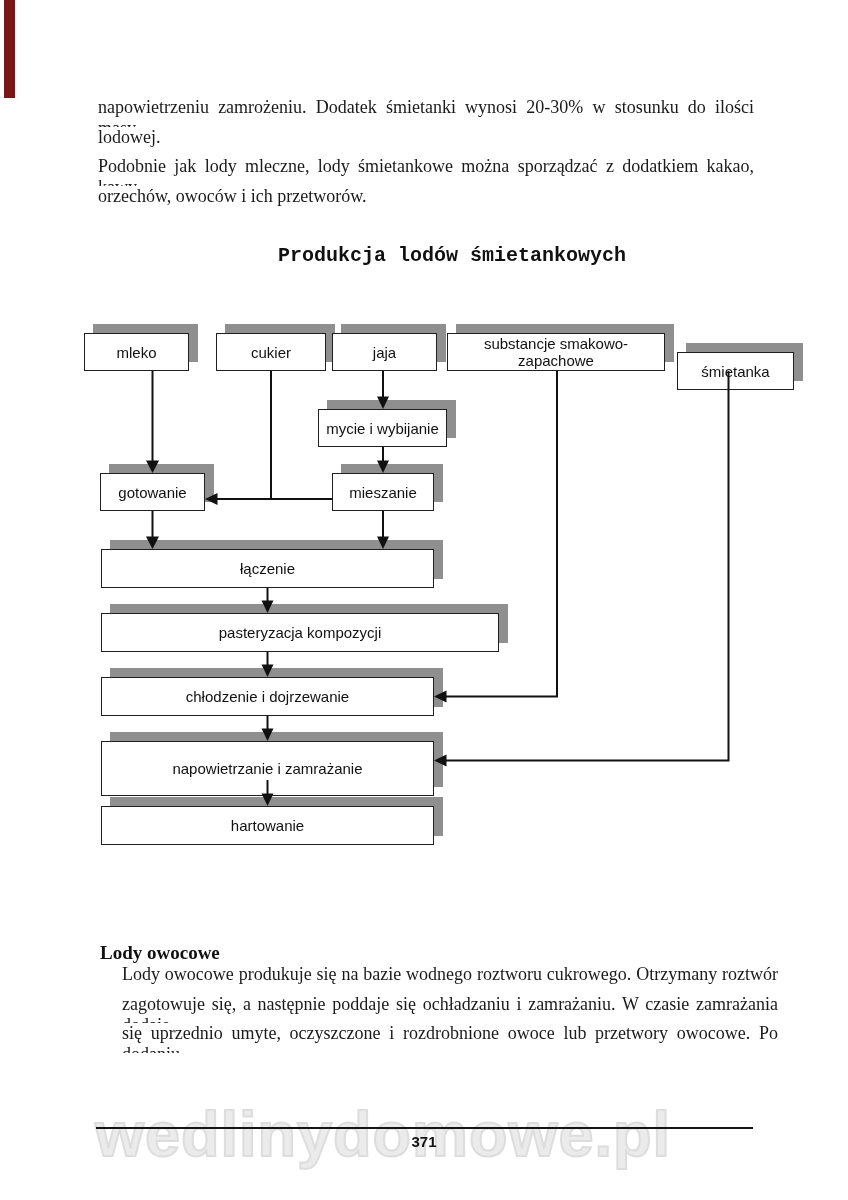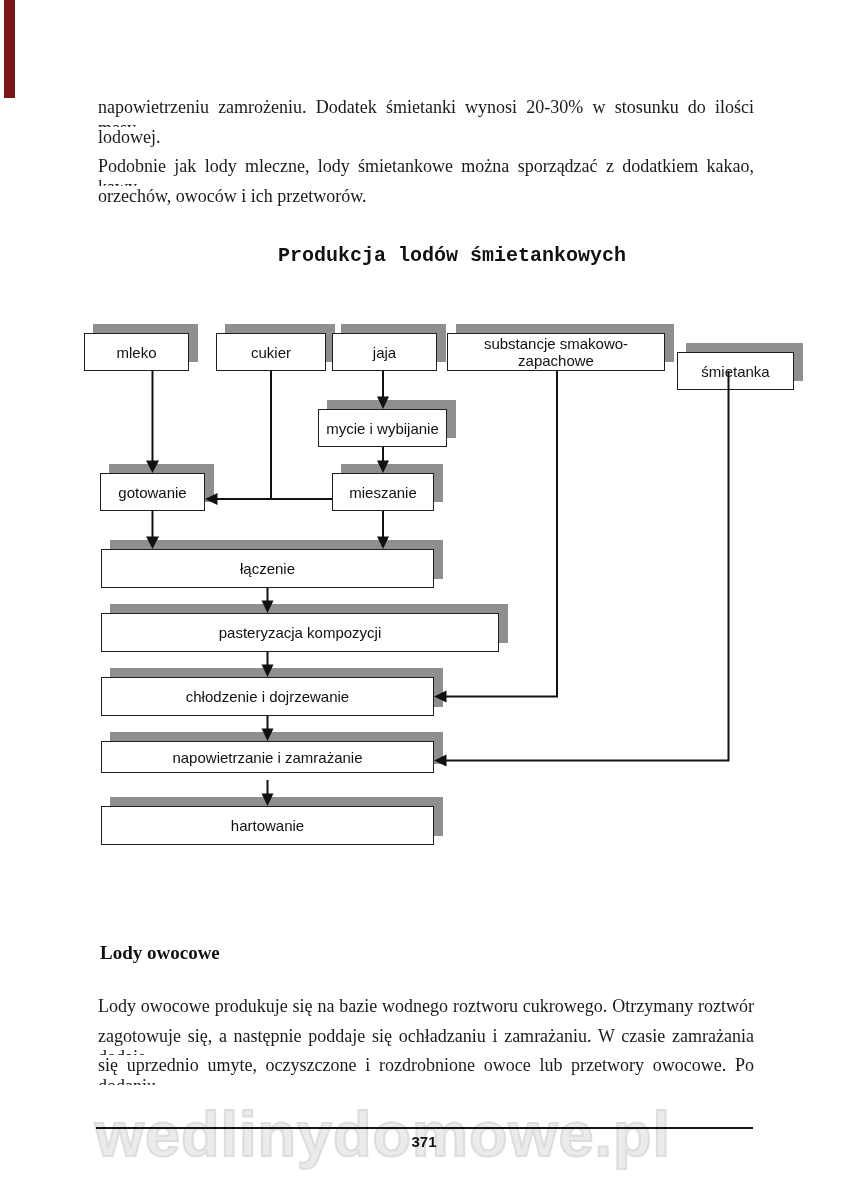--- a/index.html
+++ b/index.html
@@ -13,21 +13,21 @@
   
   .ribbon { position:absolute; left:4px; top:0; width:11px; height:98px;
             background:#7a1617; z-index:5; }
 
   
   .para { position:absolute; left:98px; width:656px; font-size:18px; z-index:2; }
   .pline { height:29.5px; overflow:hidden; white-space:nowrap; }
   .pline.just { white-space:normal; text-align:justify; }
   .pline.just::after { content:""; display:inline-block; width:100%; vertical-align:top; }
   .para-top { top:97px; }
-  .para-bottom { top:996px; }
+  .para-bottom { top:964px;margin-left:24px; }
 
   .diagram-title {
     position:absolute; top:244px; left:56px; right:0; text-align:center;
     font-family:Liberation Mono, monospace;
     font-weight:bold; font-size:20px; color:#111; z-index:2;
   }
 
   .subheading {
     position:absolute; left:100px; top:942px;
     font-weight:bold; font-size:19px; color:#111; z-index:2;
@@ -82,21 +82,21 @@
   <div class="fbox" style="left:216px;top:333px;width:110px;height:38px">cukier</div>
   <div class="fbox" style="left:332px;top:333px;width:105px;height:38px">jaja</div>
   <div class="fbox" style="left:447px;top:333px;width:218px;height:38px">substancje smakowo-zapachowe</div>
   <div class="fbox" style="left:677px;top:352px;width:117px;height:38px">śmietanka</div>
   <div class="fbox" style="left:318px;top:409px;width:129px;height:38px">mycie i wybijanie</div>
   <div class="fbox" style="left:100px;top:473px;width:105px;height:38px">gotowanie</div>
   <div class="fbox" style="left:332px;top:473px;width:102px;height:38px">mieszanie</div>
   <div class="fbox" style="left:101px;top:549px;width:333px;height:39px">łączenie</div>
   <div class="fbox" style="left:101px;top:613px;width:398px;height:39px">pasteryzacja kompozycji</div>
   <div class="fbox" style="left:101px;top:677px;width:333px;height:39px">chłodzenie i dojrzewanie</div>
-  <div class="fbox" style="left:101px;top:741px;width:333px;height:32px">napowietrzanie i zamrażanie</div>
+  <div class="fbox" style="left:101px;top:741px;width:333px;height:55px">napowietrzanie i zamrażanie</div>
   <div class="fbox" style="left:101px;top:806px;width:333px;height:39px">hartowanie</div>
 
   <svg class="connectors" width="848" height="1200" viewBox="0 0 848 1200">
     <g stroke="#111111" stroke-width="2" fill="none">
       <path d="M152.5 371 V461"></path>
       <path d="M383 371 V397"></path>
       <path d="M383 447 V461"></path>
       <path d="M271 371 V499"></path>
       <path d="M332 499 H217"></path>
       <path d="M152.5 511 V537"></path>

